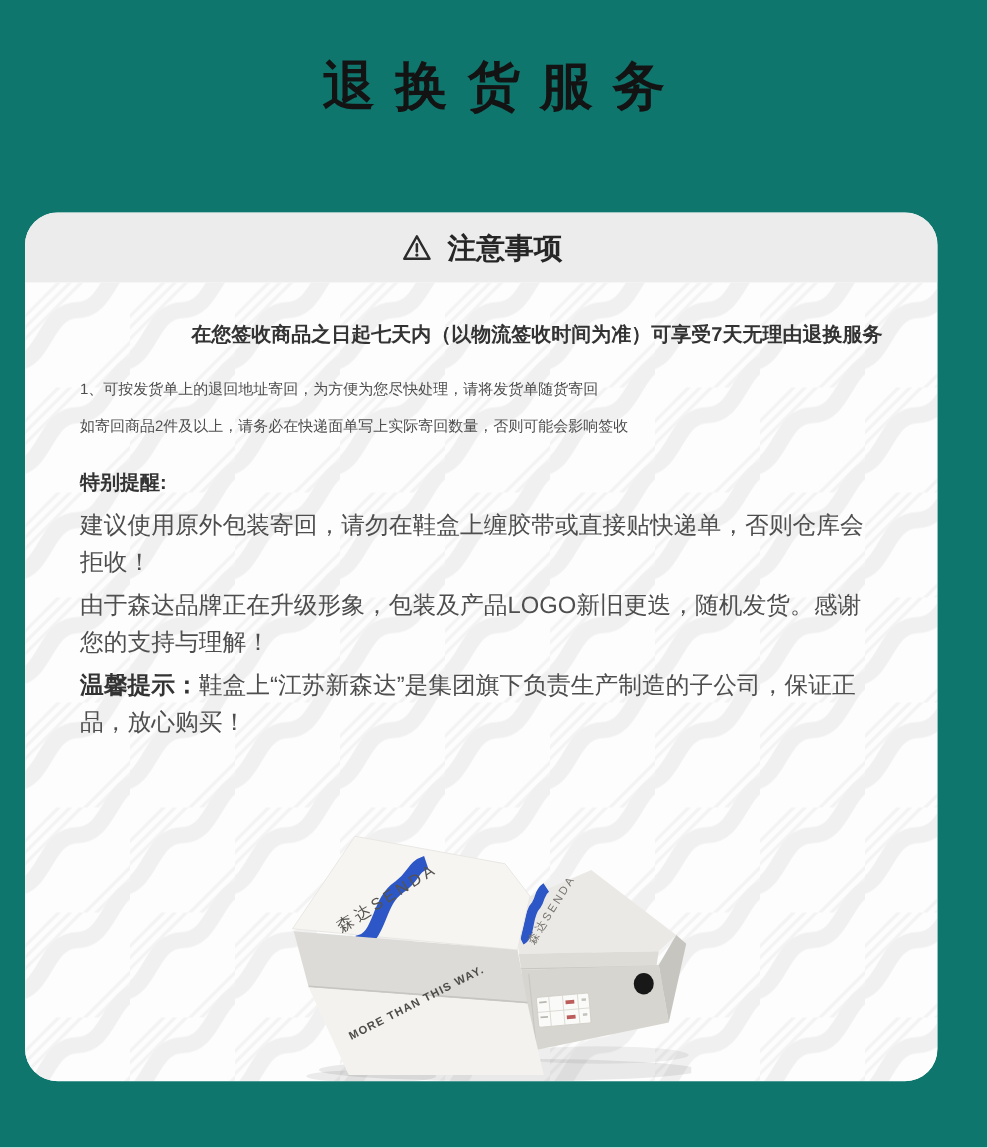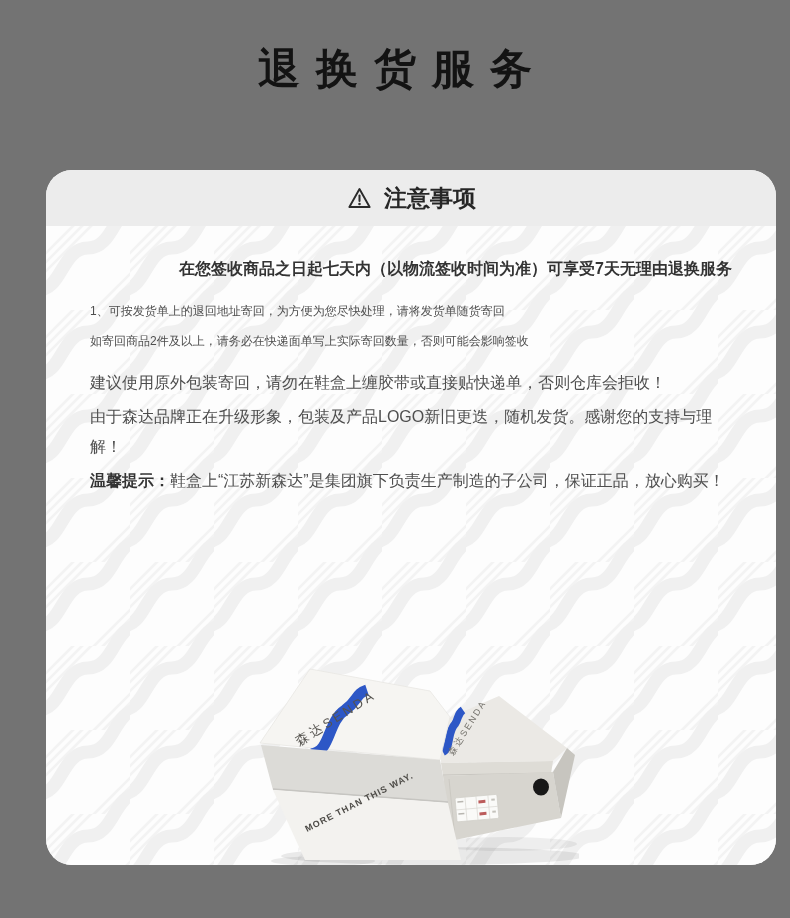--- a/index.html
+++ b/index.html
@@ -1,44 +1,44 @@
 <!DOCTYPE html>
 <html><head>
 <meta charset="utf-8">
 <style>
   html,body{margin:0;padding:0;background:#ffffff;}
   body{font-family:"Liberation Sans",sans-serif;}
-  .page{position:relative;width:790px;height:918px;background:#737373;overflow:hidden;}
+  .page{position:relative;width:790px;height:918px;background:#0f766e;overflow:hidden;}
 
   .page-title{
     margin:0;padding-top:42px;text-align:center;
     font-size:42px;font-weight:700;color:#131313;
     letter-spacing:16px;text-indent:16px;line-height:1.3;
   }
 
   .card{
-    position:absolute;left:46px;top:170px;width:730px;height:695px;
+    position:absolute;left:20px;top:170px;width:730px;height:695px;
     border-radius:26px;overflow:hidden;background:#fdfdfd;
   }
   .card-header{
     height:56px;background:#ececec;
     display:flex;align-items:center;justify-content:center;gap:11px;
     font-size:23px;font-weight:600;color:#262626;
   }
   .warn-icon{display:flex;align-items:center;}
 
   .card-body{position:relative;height:639px;}
   .pattern-bg{position:absolute;left:0;top:0;}
 
   .content{position:relative;padding:28px 44px 0;}
   .intro{margin:0 0 12px;text-align:right;font-size:16px;font-weight:600;color:#333333;line-height:30px;}
   .item{margin:0 0 12px;font-size:12px;font-weight:400;color:#4e4e4e;line-height:30px;}
   .item span{display:block;}
   .rem-heading{margin:16px 0 0;font-size:16px;font-weight:700;color:#333333;line-height:30px;}
-  .rem-line{margin:4px 0 0;font-size:16px;font-weight:400;color:#4e4e4e;line-height:30px;}
+  .rem-line{margin:4px 0 0;font-size:19px;font-weight:400;color:#4e4e4e;line-height:30px;}
   .rem-line .b{font-weight:700;color:#333333;}
 
   .box-scene{position:absolute;left:50%;top:434px;transform:translateX(-50%);width:336px;height:206px;}
   .box-scene svg{display:block;}
   .box-scene text{font-family:"Liberation Sans",sans-serif;}
 </style>
 </head>
 <body>
 
 <div class="page">
@@ -82,20 +82,21 @@
       <div class="content">
         <p class="intro">在您签收商品之日起七天内（以物流签收时间为准）可享受7天无理由退换服务</p>
 
         <p class="item">
           <span>1、可按发货单上的退回地址寄回，为方便为您尽快处理，请将发货单随货寄回</span>
           <span>如寄回商品2件及以上，请务必在快递面单写上实际寄回数量，否则可能会影响签收</span>
         </p>
 
 
 
+        <p class="rem-heading">特别提醒:</p>
         <p class="rem-line">建议使用原外包装寄回，请勿在鞋盒上缠胶带或直接贴快递单，否则仓库会拒收！</p>
         <p class="rem-line">由于森达品牌正在升级形象，包装及产品LOGO新旧更迭，随机发货。感谢您的支持与理解！</p>
         <p class="rem-line"><span class="b">温馨提示：</span><span>鞋盒上“江苏新森达”是集团旗下负责生产制造的子公司，保证正品，放心购买！</span></p>
       </div>
 
       <div class="box-scene">
         <svg width="336" height="206" viewBox="0 0 336 206">
 
           <ellipse cx="190" cy="196" rx="152" ry="9" fill="#000000" opacity="0.08"></ellipse>
           <ellipse cx="262" cy="184" rx="72" ry="7" fill="#000000" opacity="0.06"></ellipse>

